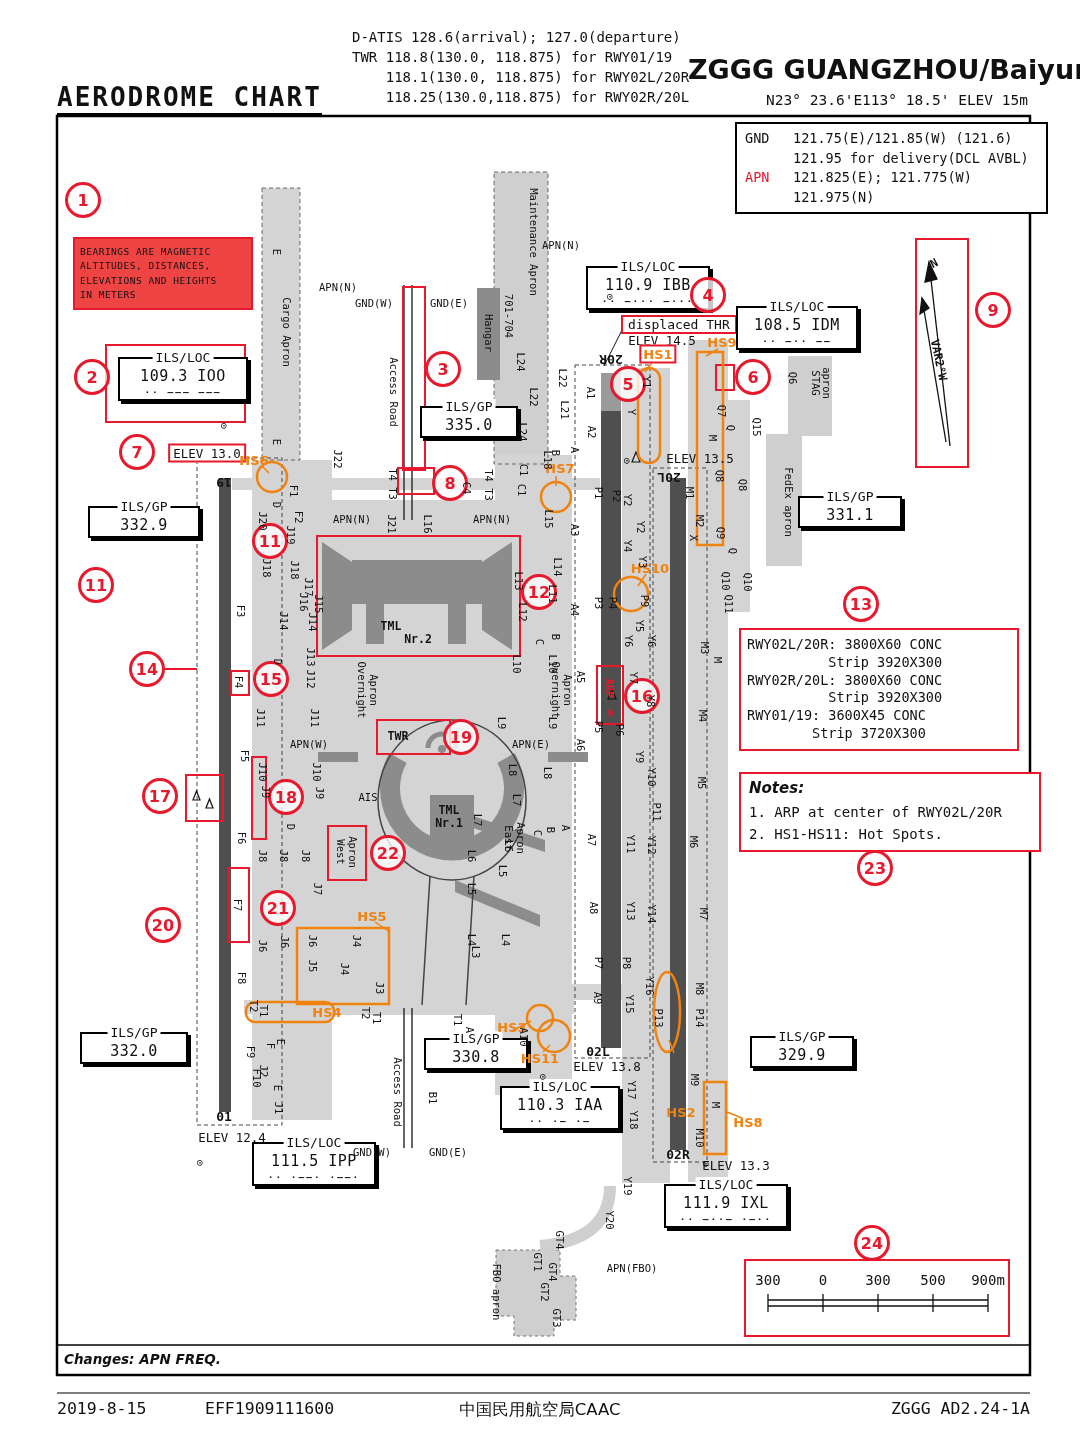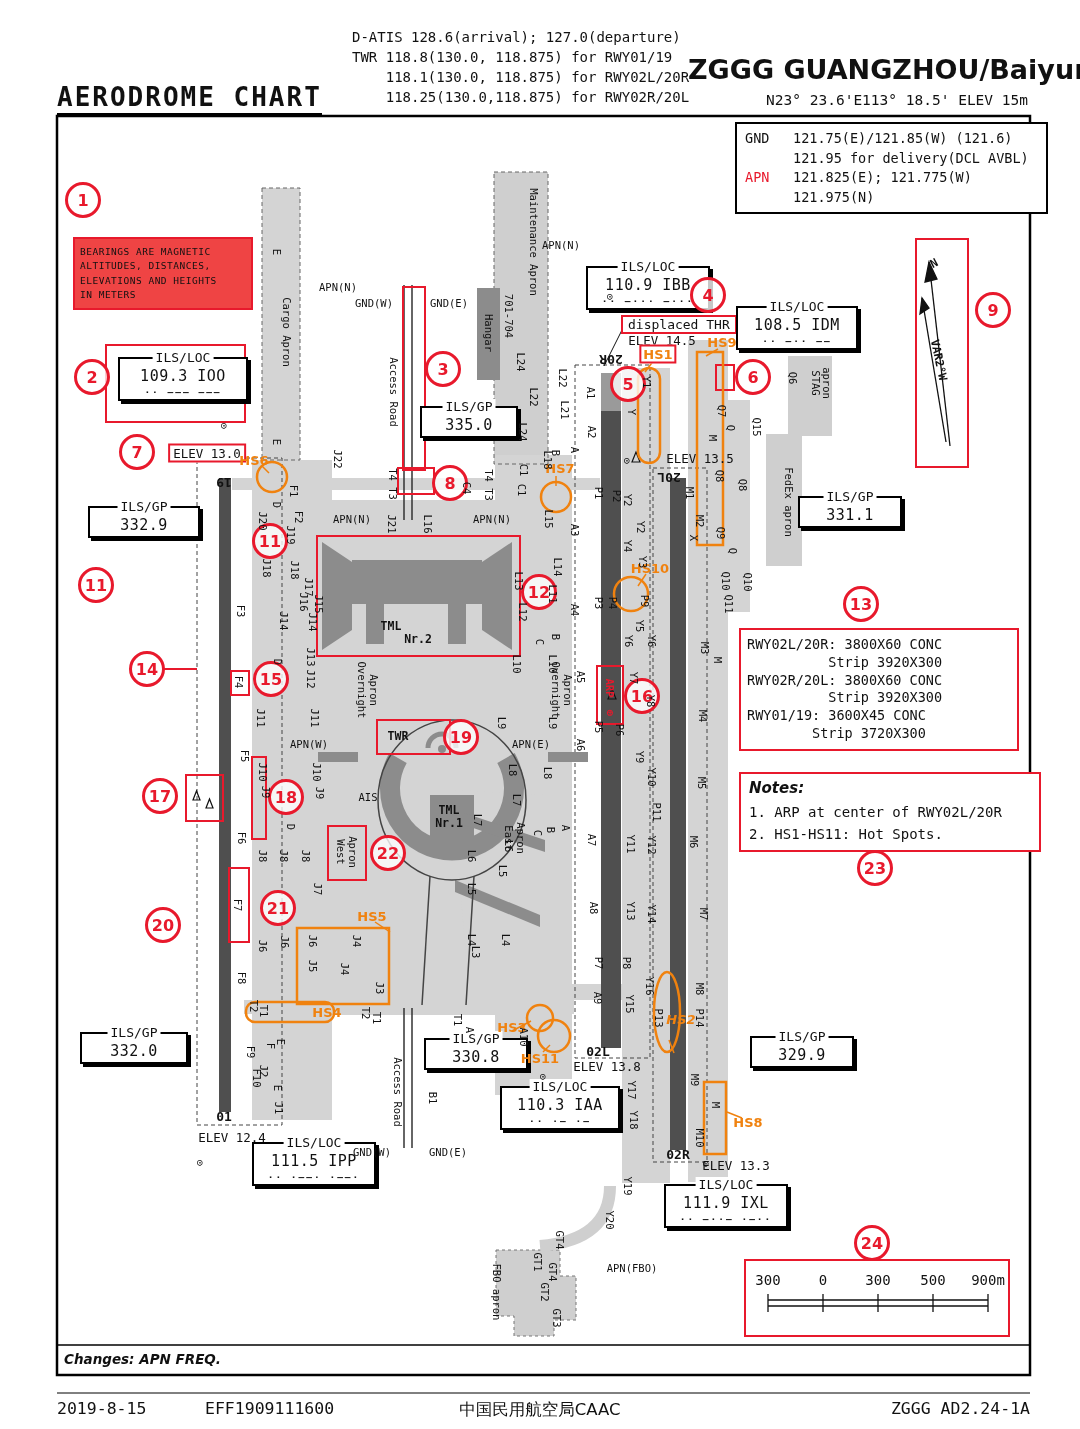--- a/index.html
+++ b/index.html
@@ -314,21 +314,21 @@
       <span class="co" style="left: 642px; top: 696px; transform: translate(-50%, -50%);">16</span>
       <span class="co" style="left: 160px; top: 796px; transform: translate(-50%, -50%);">17</span>
       <span class="co" style="left: 286px; top: 797px; transform: translate(-50%, -50%);">18</span>
       <span class="co" style="left: 461px; top: 737px; transform: translate(-50%, -50%);">19</span>
       <span class="co" style="left: 163px; top: 925px; transform: translate(-50%, -50%);">20</span>
       <span class="co" style="left: 278px; top: 908px; transform: translate(-50%, -50%);">21</span>
       <span class="co" style="left: 388px; top: 853px; transform: translate(-50%, -50%);">22</span>
       <span class="co" style="left: 875px; top: 868px; transform: translate(-50%, -50%);">23</span>
       <span class="co" style="left: 872px; top: 1243px; transform: translate(-50%, -50%);">24</span>
       <span class="hs hsbox" style="left: 658px; top: 354px; transform: translate(-50%, -50%);">HS1</span>
-      <span class="hs" style="left: 681px; top: 1019px; transform: translate(-50%, -50%); font-style: italic;">HS2</span>
+      <span class="hs" style="left: 681px; top: 1112px; transform: translate(-50%, -50%);">HS2</span>
       <span class="hs" style="left: 512px; top: 1027px; transform: translate(-50%, -50%);">HS3</span>
       <span class="hs" style="left: 327px; top: 1012px; transform: translate(-50%, -50%);">HS4</span>
       <span class="hs" style="left: 372px; top: 916px; transform: translate(-50%, -50%);">HS5</span>
       <span class="hs" style="left: 254px; top: 460px; transform: translate(-50%, -50%);">HS6</span>
       <span class="hs" style="left: 560px; top: 468px; transform: translate(-50%, -50%);">HS7</span>
       <span class="hs" style="left: 748px; top: 1122px; transform: translate(-50%, -50%);">HS8</span>
       <span class="hs" style="left: 722px; top: 342px; transform: translate(-50%, -50%);">HS9</span>
       <span class="hs" style="left: 650px; top: 568px; transform: translate(-50%, -50%);">HS10</span>
       <span class="hs" style="left: 540px; top: 1058px; transform: translate(-50%, -50%);">HS11</span>
       <span class="rl" style="left: 224px; top: 482px; transform: translate(-50%, -50%) rotate(180deg);">19</span>

